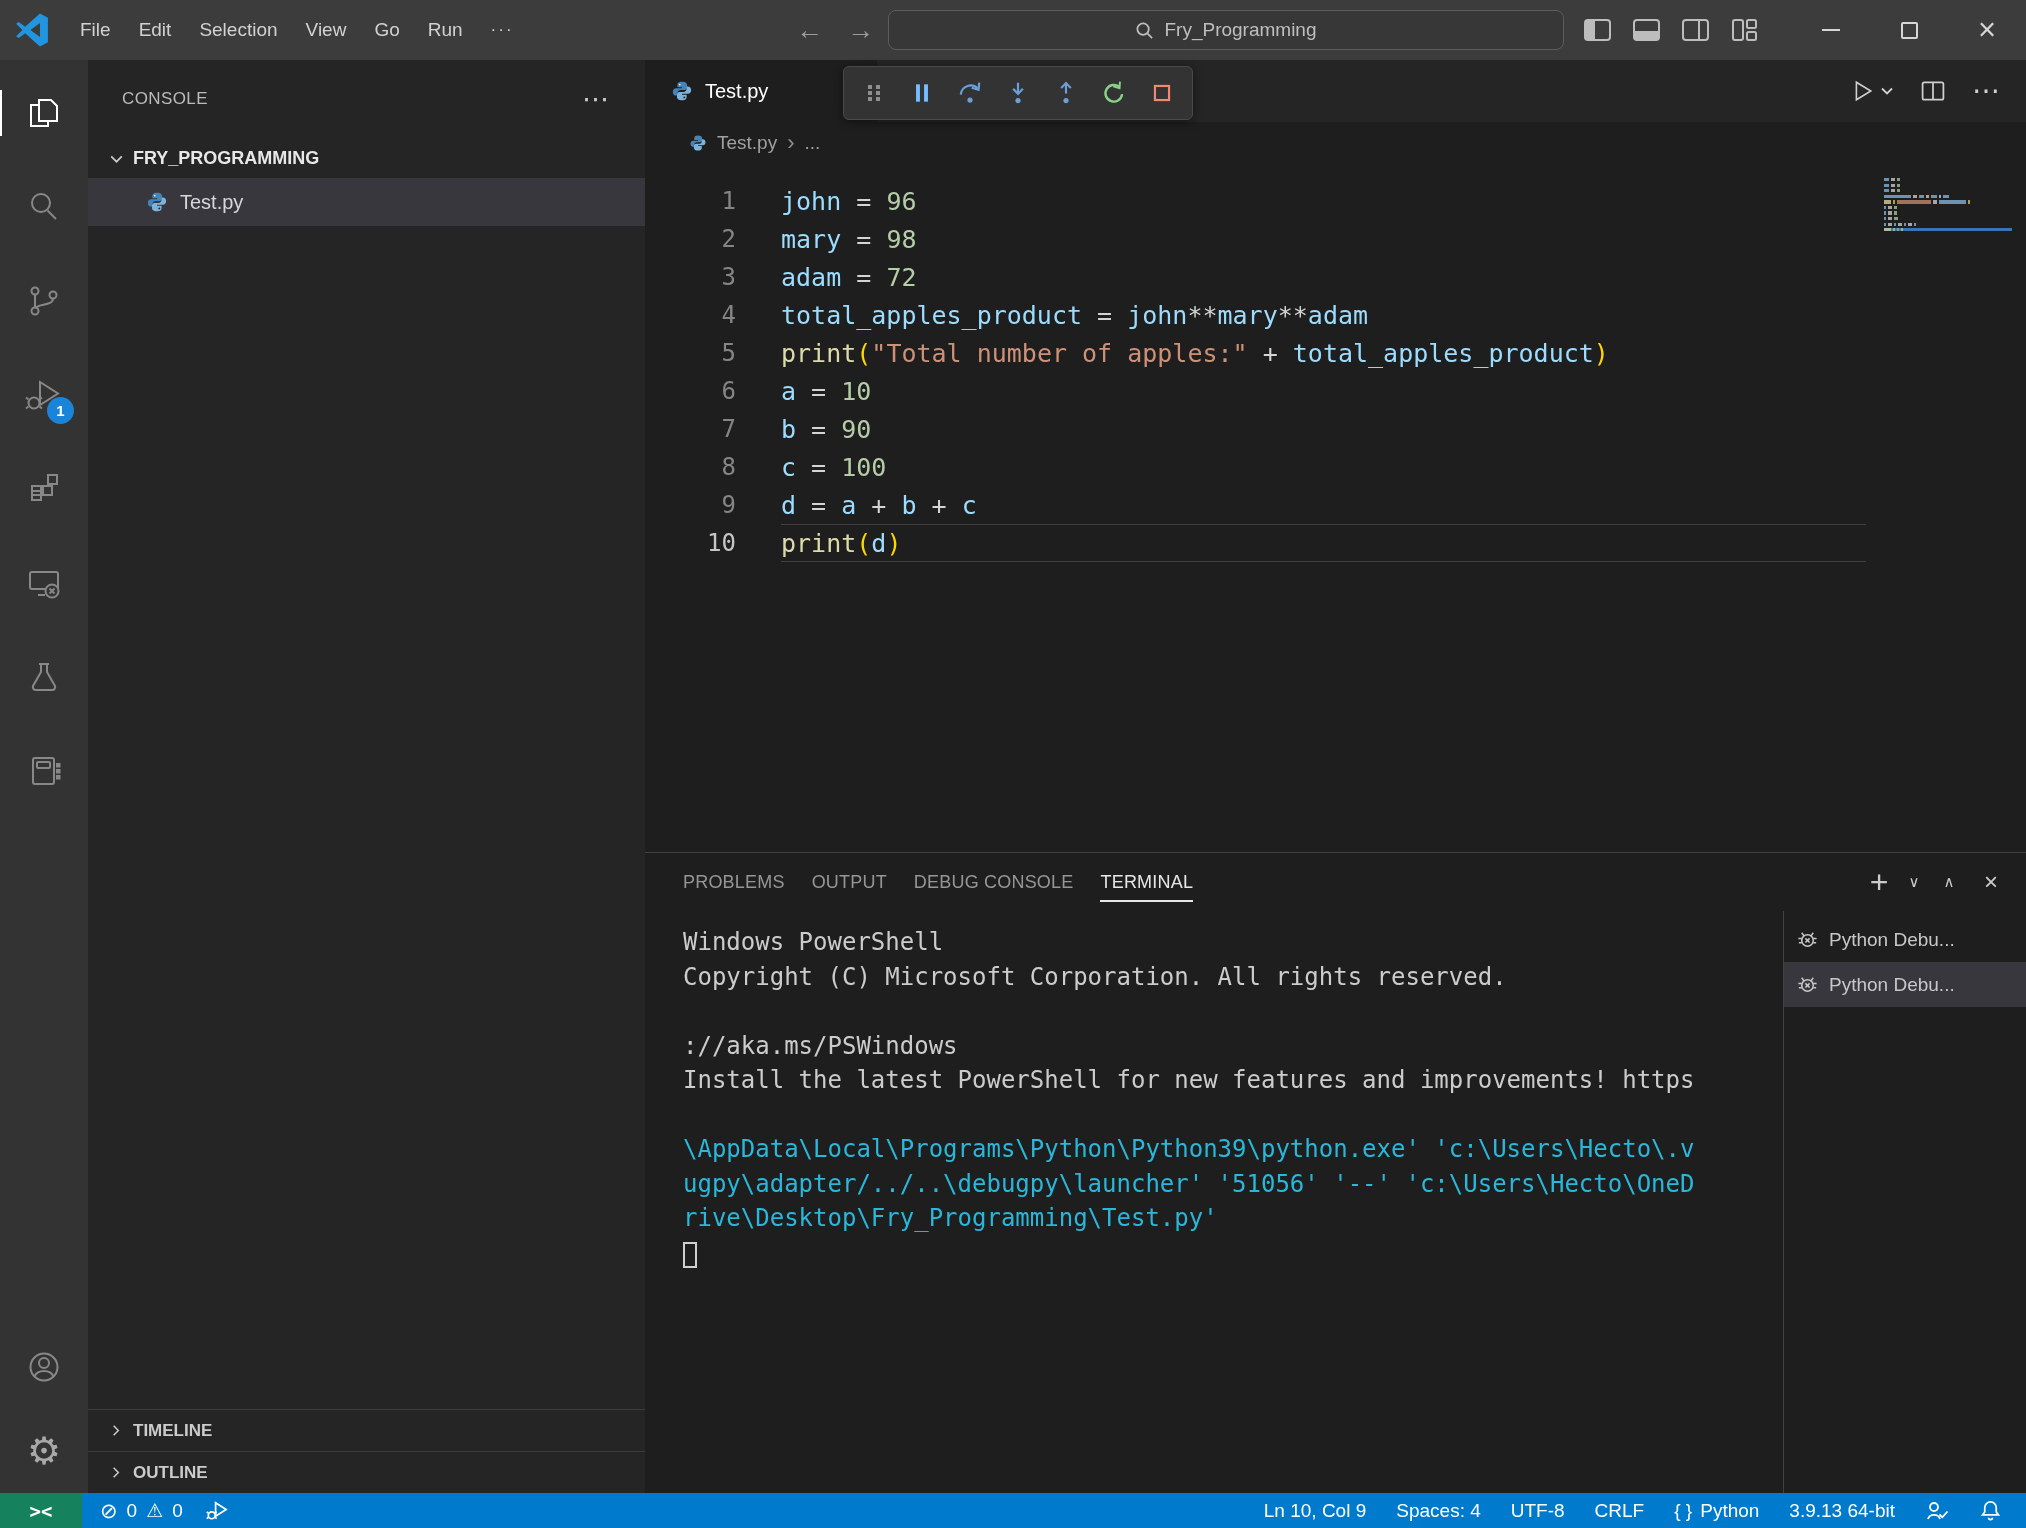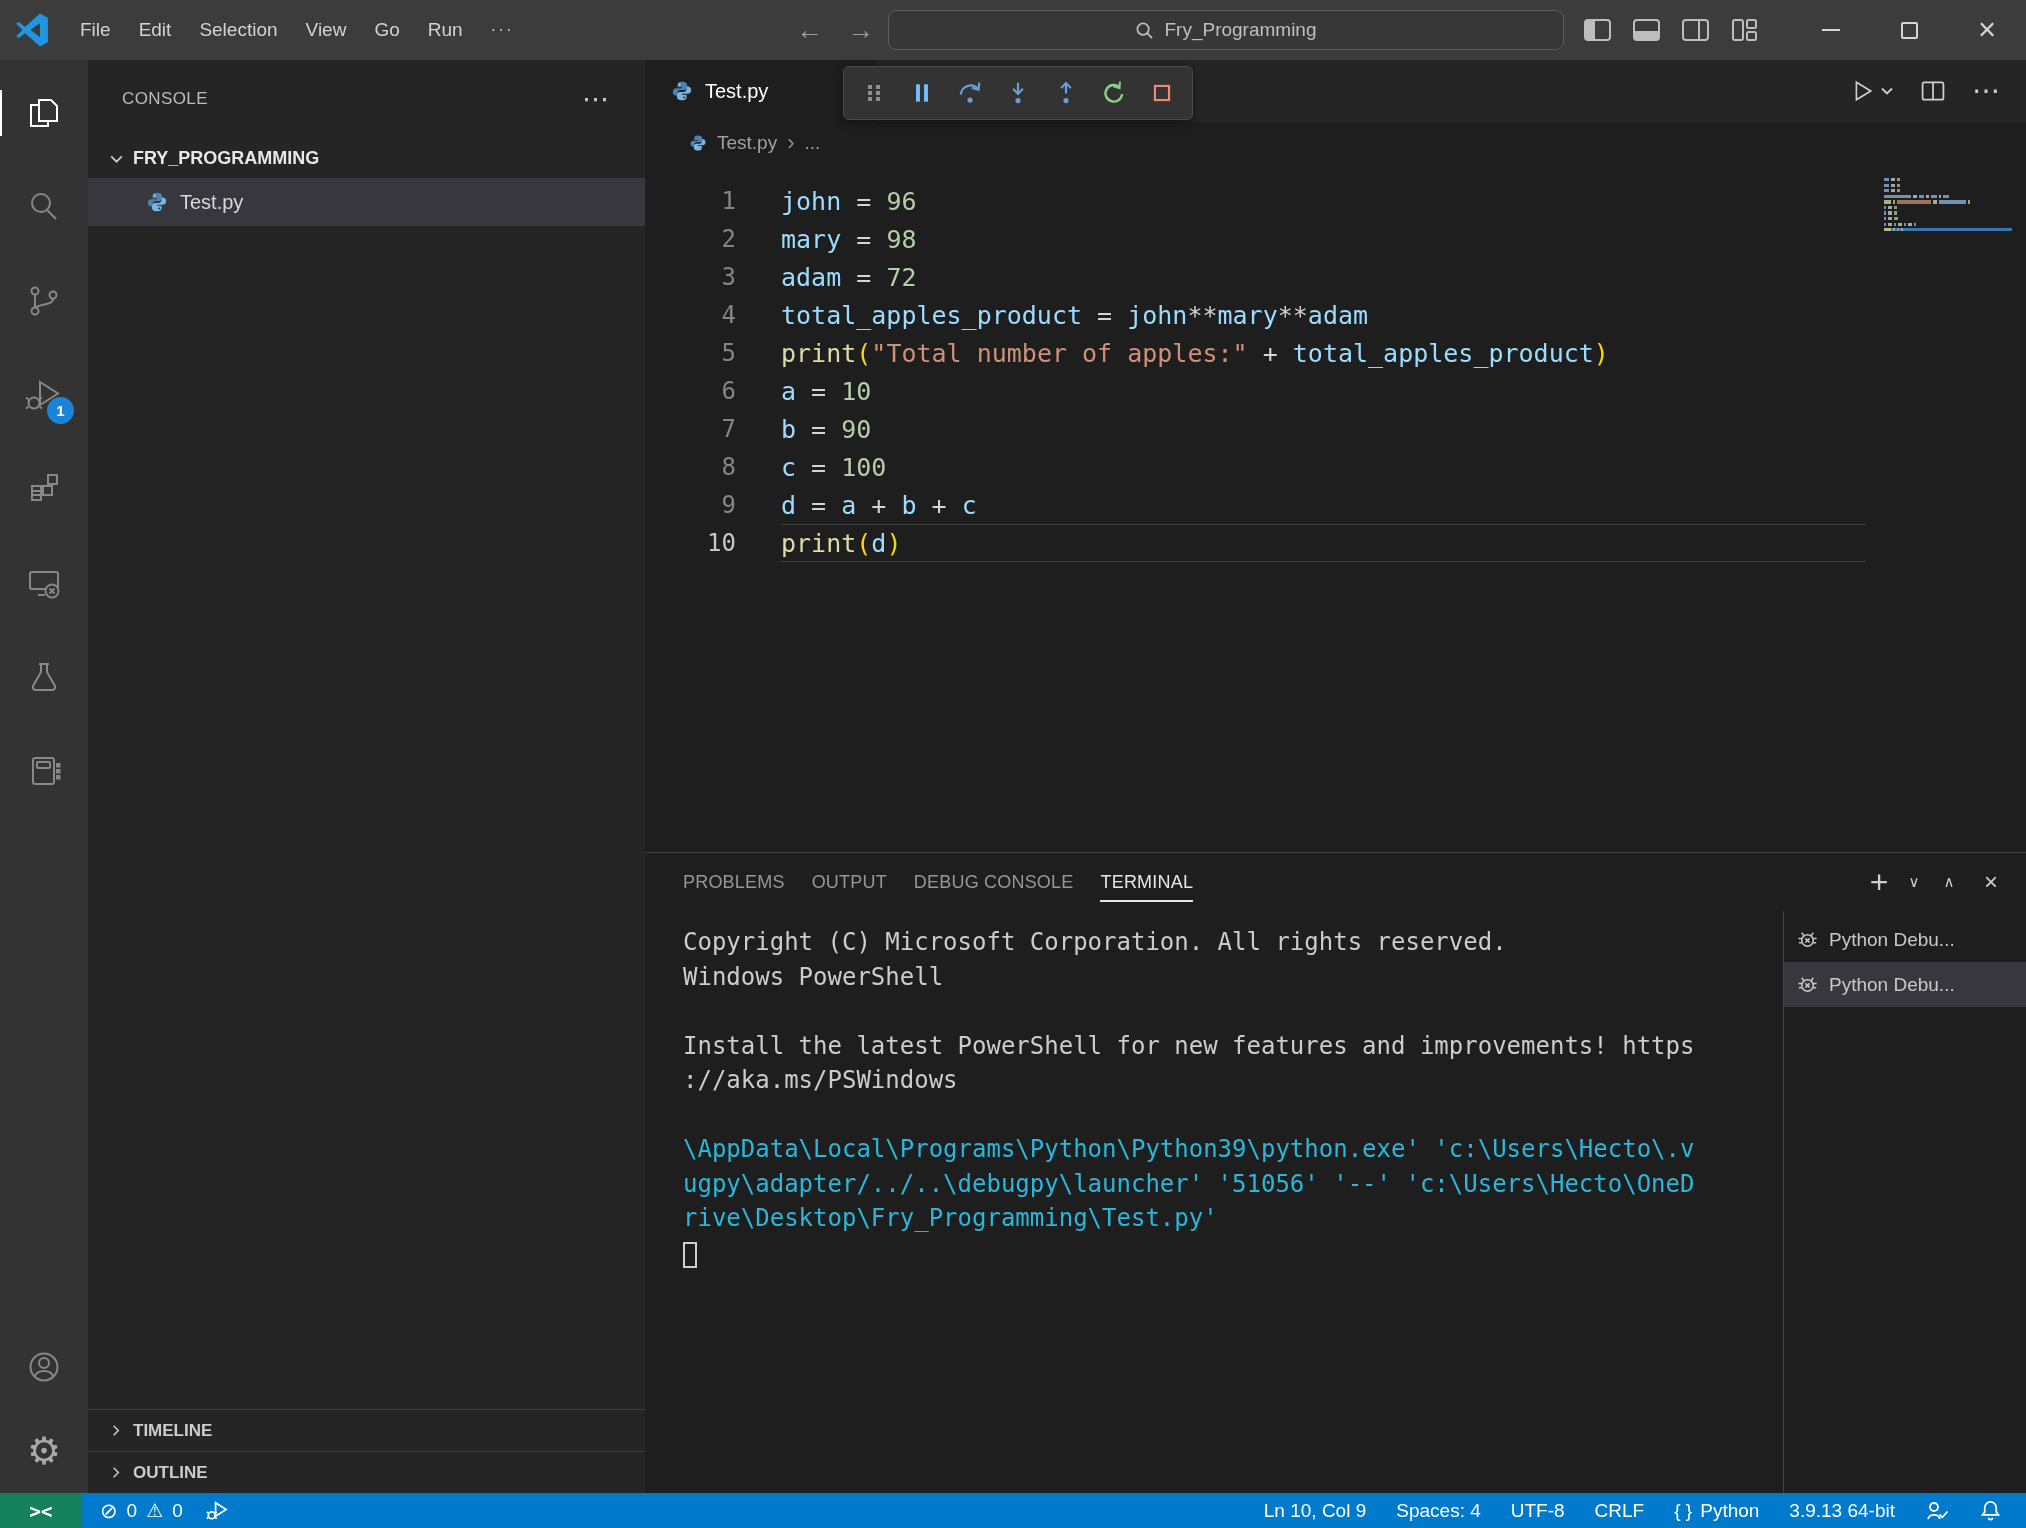--- a/index.html
+++ b/index.html
@@ -478,25 +478,25 @@
             </div>
           <div class="panel-actions" id="panel-actions">
               <span class="pa-btn pa-plus">+</span>
               <span class="pa-btn pa-chev" style="min-width: 20px;">∨</span>
               <span class="pa-btn pa-chev">∧</span>
               <span class="pa-btn">×</span>
             </div>
         </div>
         <div class="panel-body">
           <div class="terminal" id="terminal">
+              <div class="tline"><span class="t-d">Windows PowerShell</span></div>
               <div class="tline"><span class="t-d">Copyright (C) Microsoft Corporation. All rights reserved.</span></div>
-              <div class="tline"><span class="t-d">Windows PowerShell</span></div>
               <div class="tline">&nbsp;</div>
+              <div class="tline"><span class="t-d">://aka.ms/PSWindows</span></div>
               <div class="tline"><span class="t-d">Install the latest PowerShell for new features and improvements! https</span></div>
-              <div class="tline"><span class="t-d">://aka.ms/PSWindows</span></div>
               <div class="tline">&nbsp;</div>
               <div class="tline"><span class="t-c">\AppData\Local\Programs\Python\Python39\python.exe' 'c:\Users\Hecto\.v</span></div>
               <div class="tline"><span class="t-c">ugpy\adapter/../..\debugpy\launcher' '51056' '--' 'c:\Users\Hecto\OneD</span></div>
               <div class="tline"><span class="t-c">rive\Desktop\Fry_Programming\Test.py'</span></div>
               <div class="tline"><span class="term-cursor"></span></div>
             </div>
           <div class="terminal-side" id="terminal-side">
               <div class="ts-row">
                 <svg width="23" height="23" viewBox="0 0 24 24" fill="none" stroke="#c8c8c8" stroke-width="1.6">
                   <circle cx="12" cy="13" r="6"></circle>

